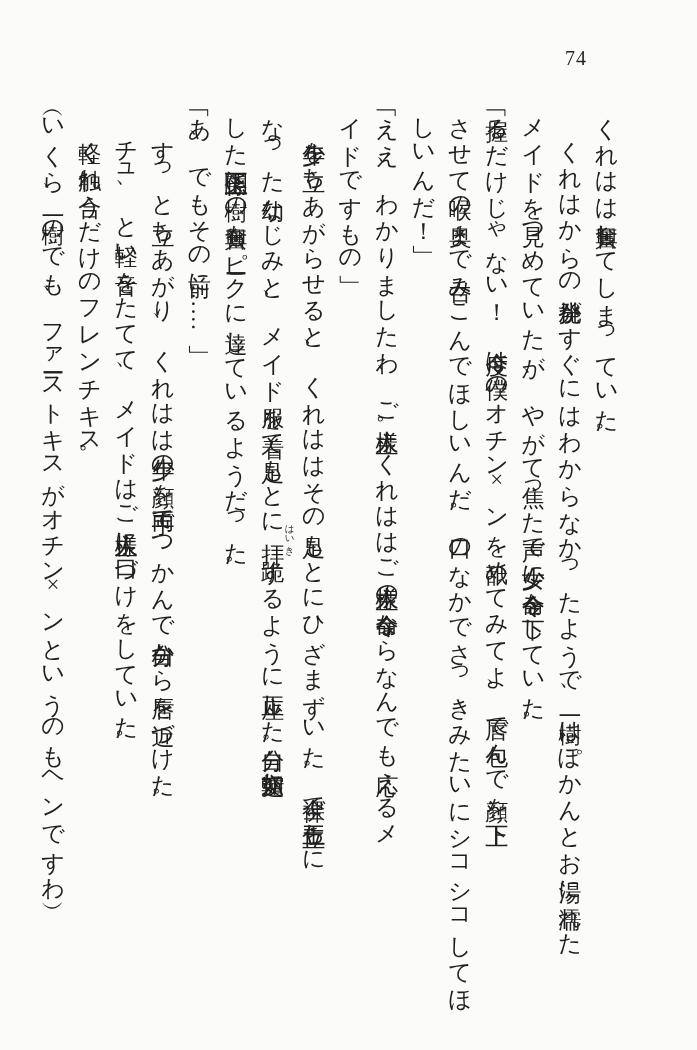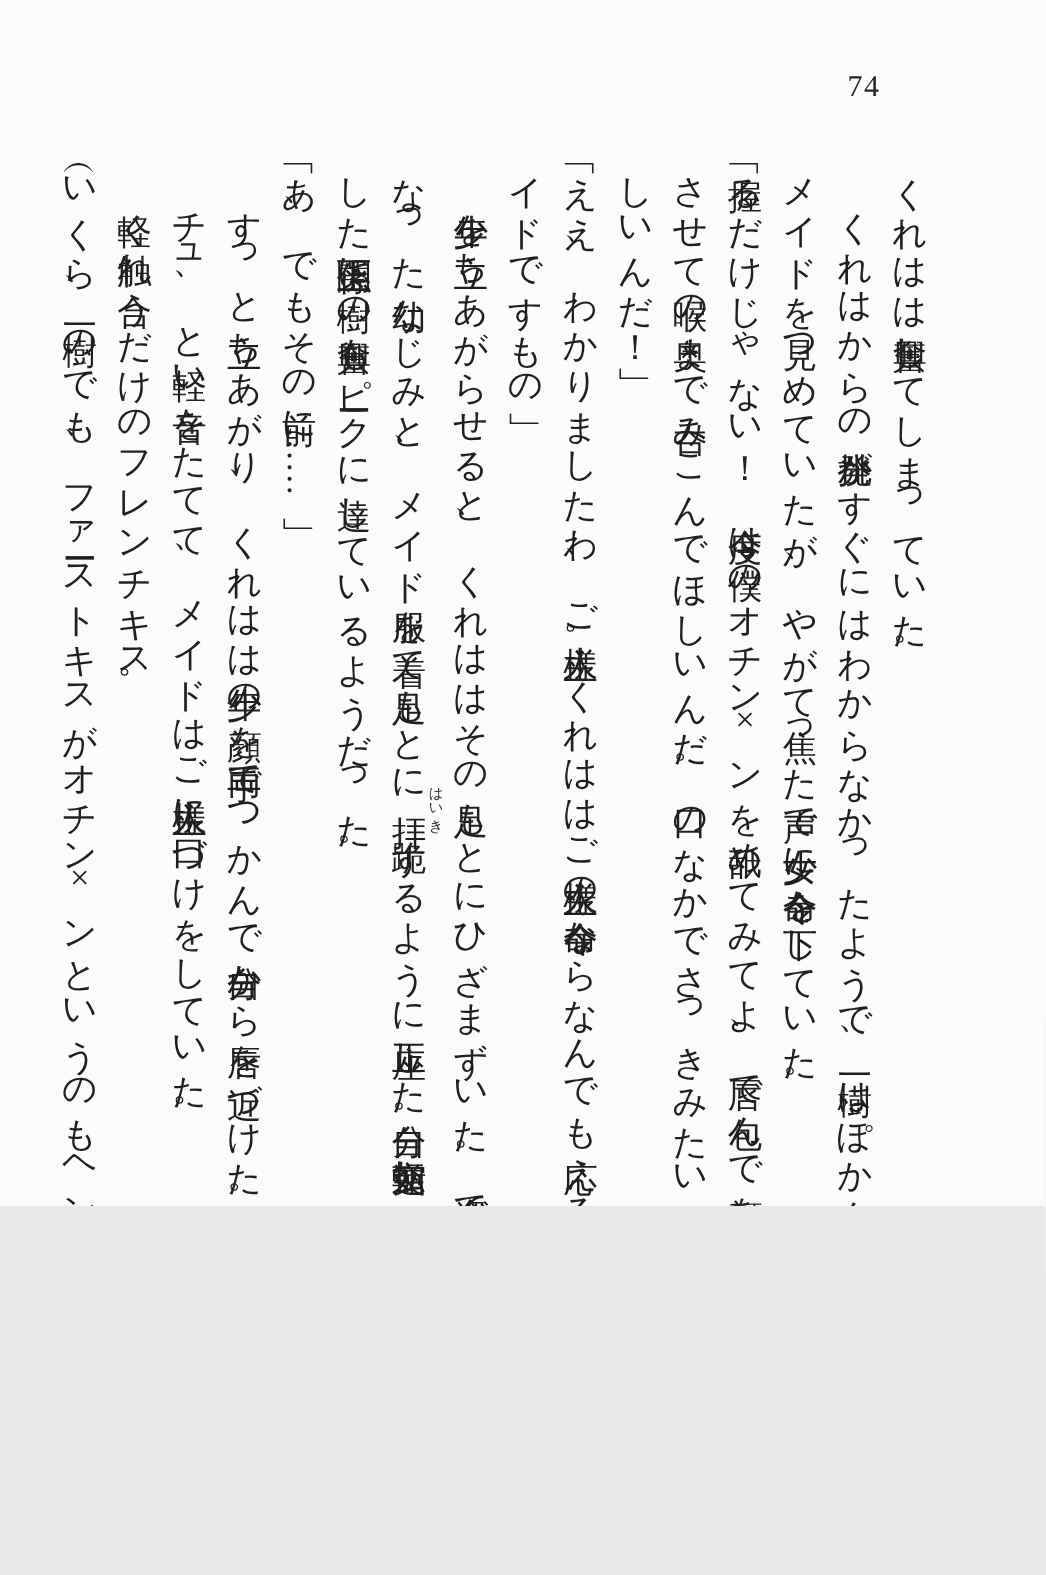--- a/index.html
+++ b/index.html
@@ -1,18 +1,18 @@
 <!DOCTYPE html>
 <html lang="ja"><head>
 <meta charset="utf-8">
 <style>
   html,body { margin:0; padding:0; background:#e8e8e6; }
   .page {
     position:relative;
-    width:697px; height:804px;
+    width:697px; height:1050px;
     background:#fbfbf9;
     overflow:hidden;
     font-family:"Liberation Serif","DejaVu Serif",serif;
     color:#1f1f1f;
   }
   .page-number {
     position:absolute;
     top:47px; left:565px;
     font-size:20px;
     letter-spacing:1px;

